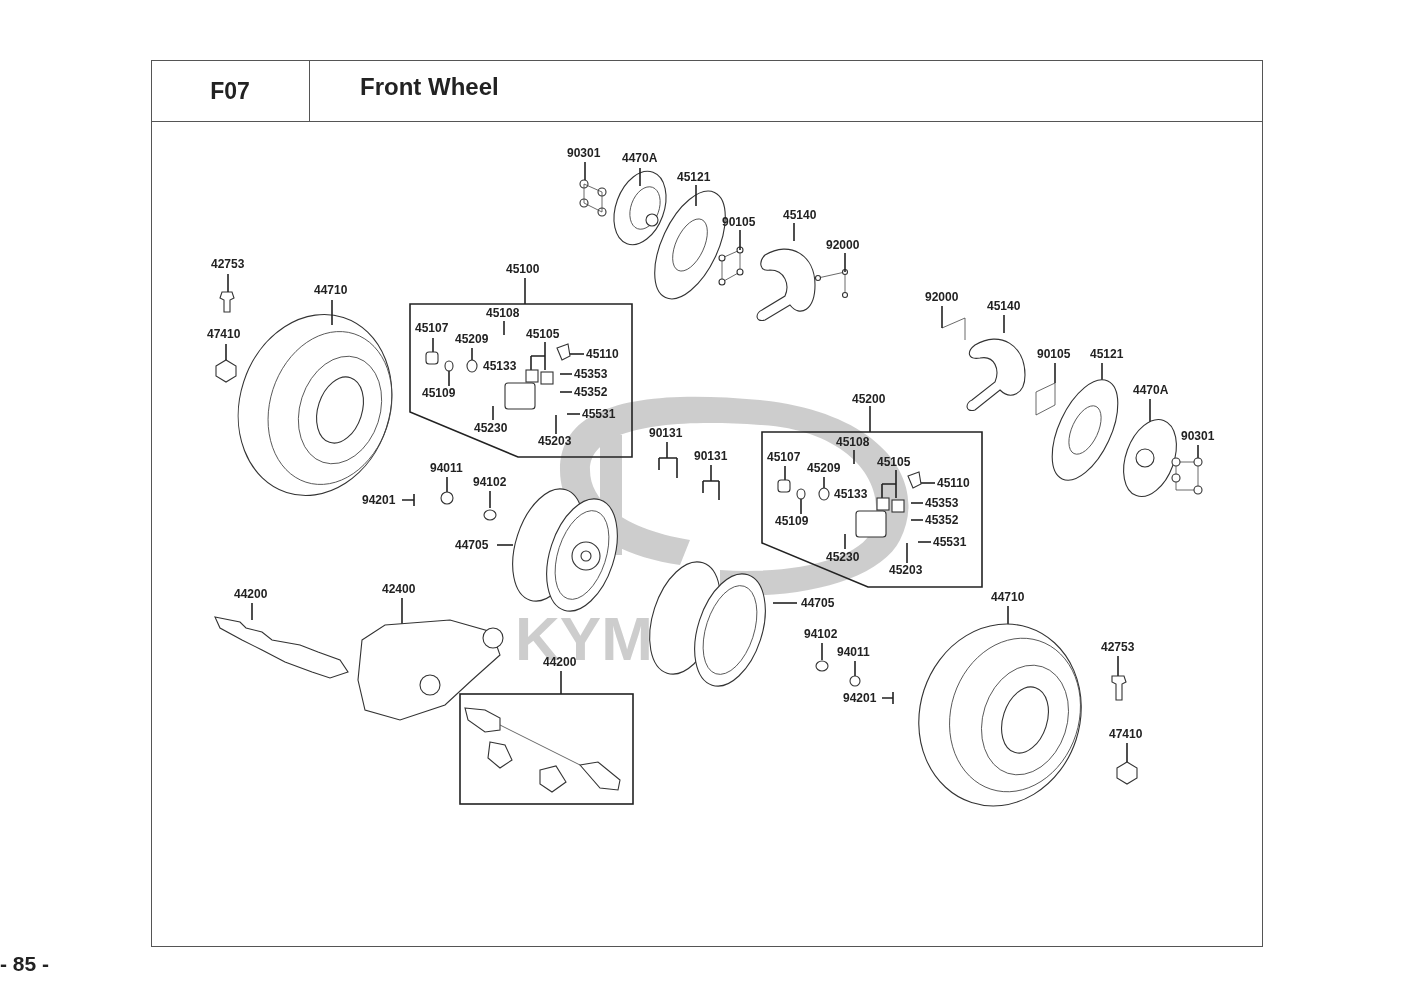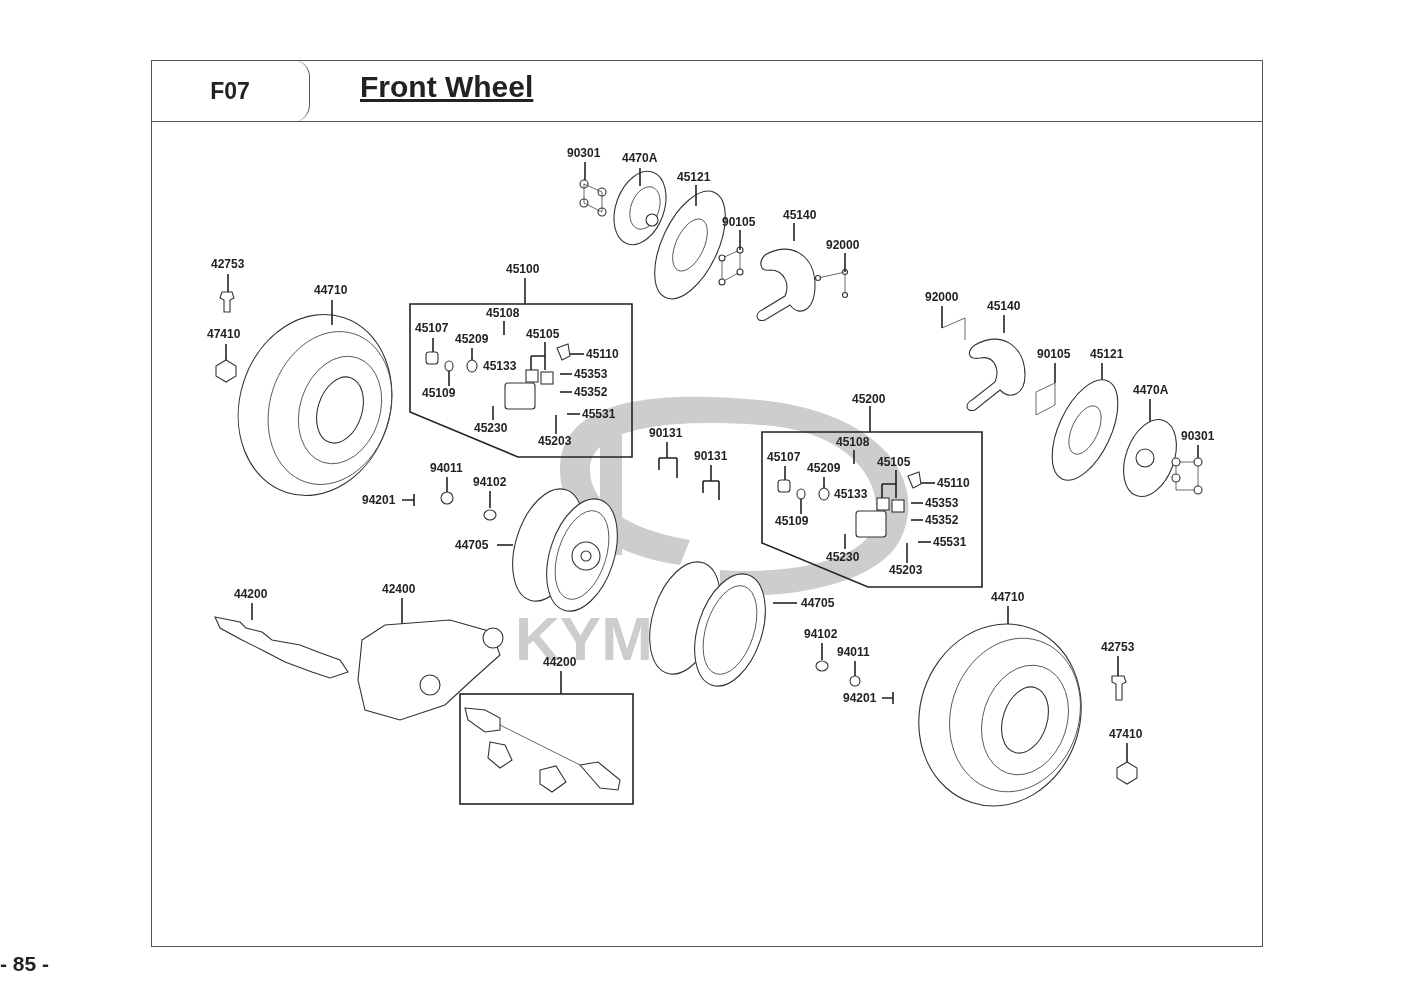--- a/index.html
+++ b/index.html
@@ -1,19 +1,19 @@
 <!DOCTYPE html>
 <html><head>
 <meta charset="utf-8">
 <style>
   html,body{margin:0;padding:0;background:#fff;}
   body{width:1415px;height:1000px;position:relative;overflow:hidden;font-family:"Liberation Sans",sans-serif;color:#222;}
   .frame{position:absolute;left:151px;top:60px;width:1112px;height:887px;border:1.5px solid #555;box-sizing:border-box;}
-  .hdr-code{position:absolute;left:151px;top:60px;width:159px;height:62px;border-right:1.5px solid #555;box-sizing:border-box;display:flex;align-items:center;justify-content:center;font-weight:bold;font-size:23px;border-radius:17px;}
-  .hdr-title{position:absolute;left:360px;top:60px;height:53px;display:flex;align-items:center;font-weight:bold;font-size:30px;text-decoration:underline;}
+  .hdr-code{position:absolute;left:151px;top:60px;width:159px;height:62px;border-right:1.5px solid #555;box-sizing:border-box;display:flex;align-items:center;justify-content:center;font-weight:bold;font-size:23px;}
+  .hdr-title{position:absolute;left:360px;top:60px;height:53px;display:flex;align-items:center;font-weight:bold;font-size:24px;}
   .hdr-line{position:absolute;left:151px;top:121px;width:1112px;height:0;border-top:1.5px solid #555;}
   .page-num{position:absolute;left:0;width:1415px;top:952px;text-align:left;font-weight:bold;font-size:21px;}
   svg.diag{position:absolute;left:0;top:0;}
   .lbl{font-family:"Liberation Sans",sans-serif;font-weight:bold;font-size:12px;fill:#222;}
   .ln{stroke:#222;stroke-width:1.6;fill:none;}
   .part{stroke:#333;stroke-width:1.1;fill:#fff;}
   .thin{stroke:#444;stroke-width:0.8;fill:none;}
   .wm{fill:#c8c8c8;}
 </style>
 </head>

